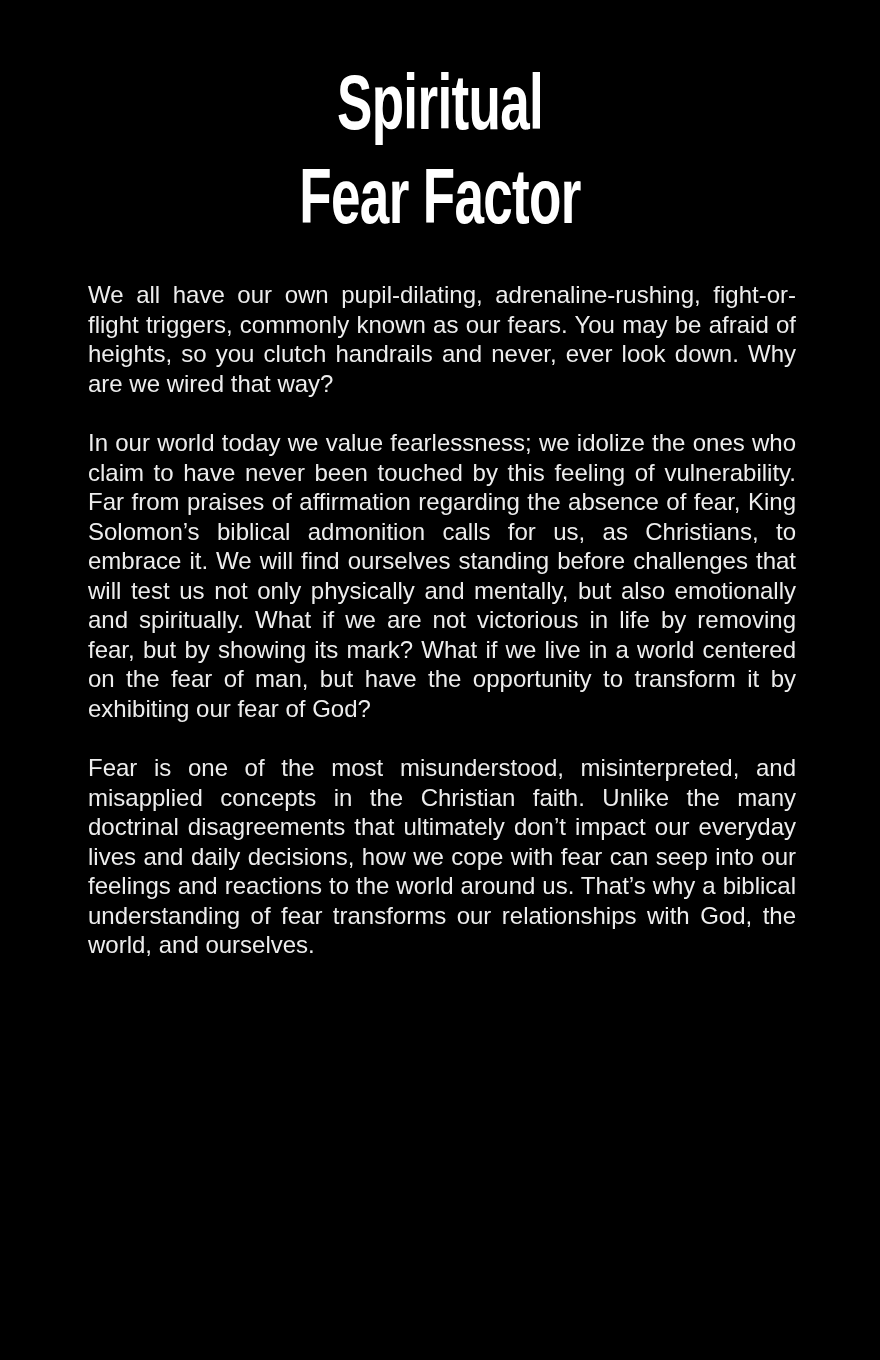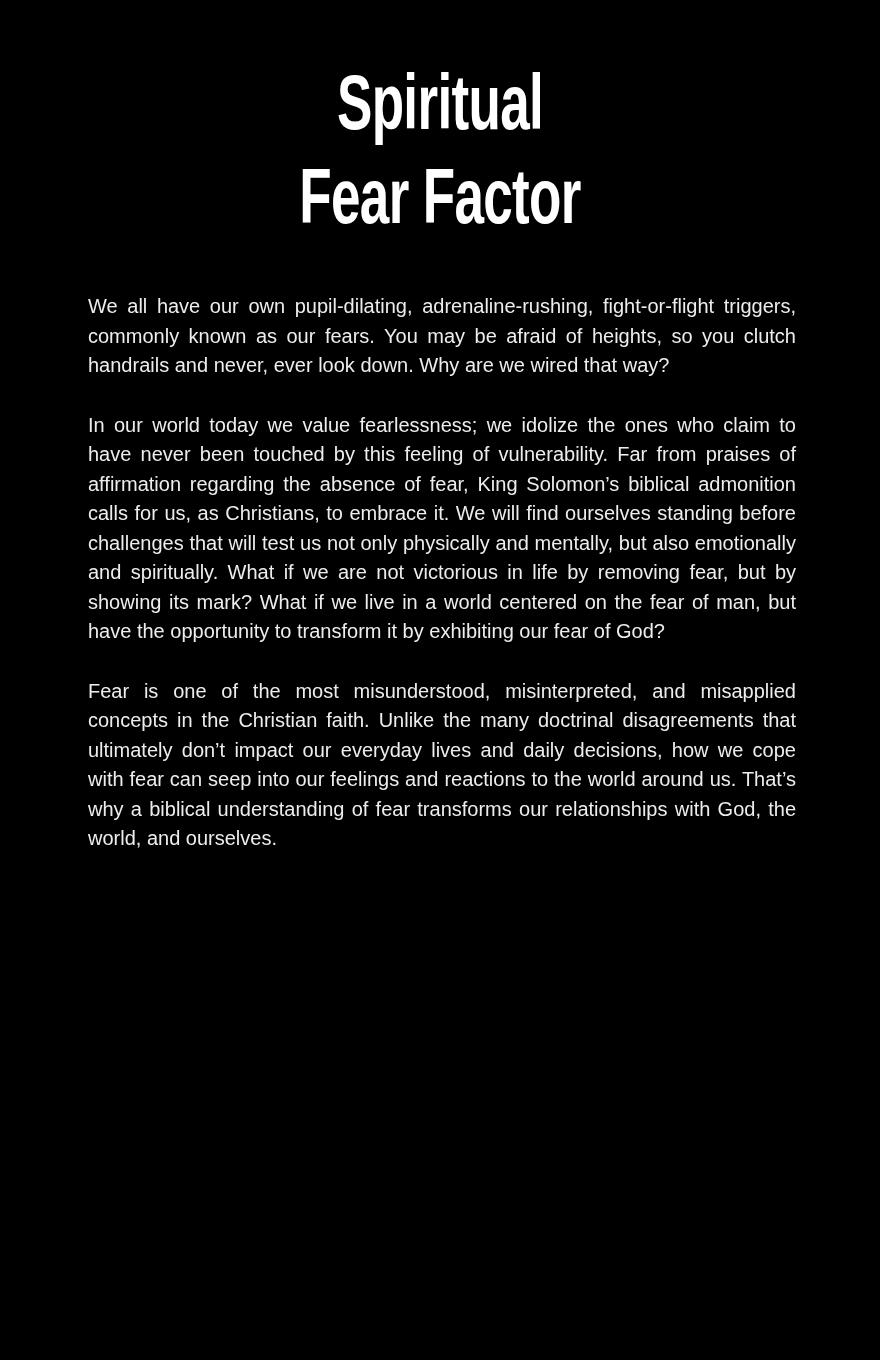--- a/index.html
+++ b/index.html
@@ -33,24 +33,23 @@
     white-space: nowrap;
   }
 
   
   .blurb {
     position: absolute;
     top: 280px;
     left: 88px;
     width: 708px;
     color: #ededed;
-    font-size: 20px;
+    font-size: 24px;
     line-height: 29.5px;
     text-align: justify;
-    margin-top: 12px;
   }
   .blurb p { margin: 0 0 30px 0; }
 
   
   .barcode-panel {
     position: absolute;
     left: 264px;
     top: 1119px;
     width: 352px;
     height: 181px;

